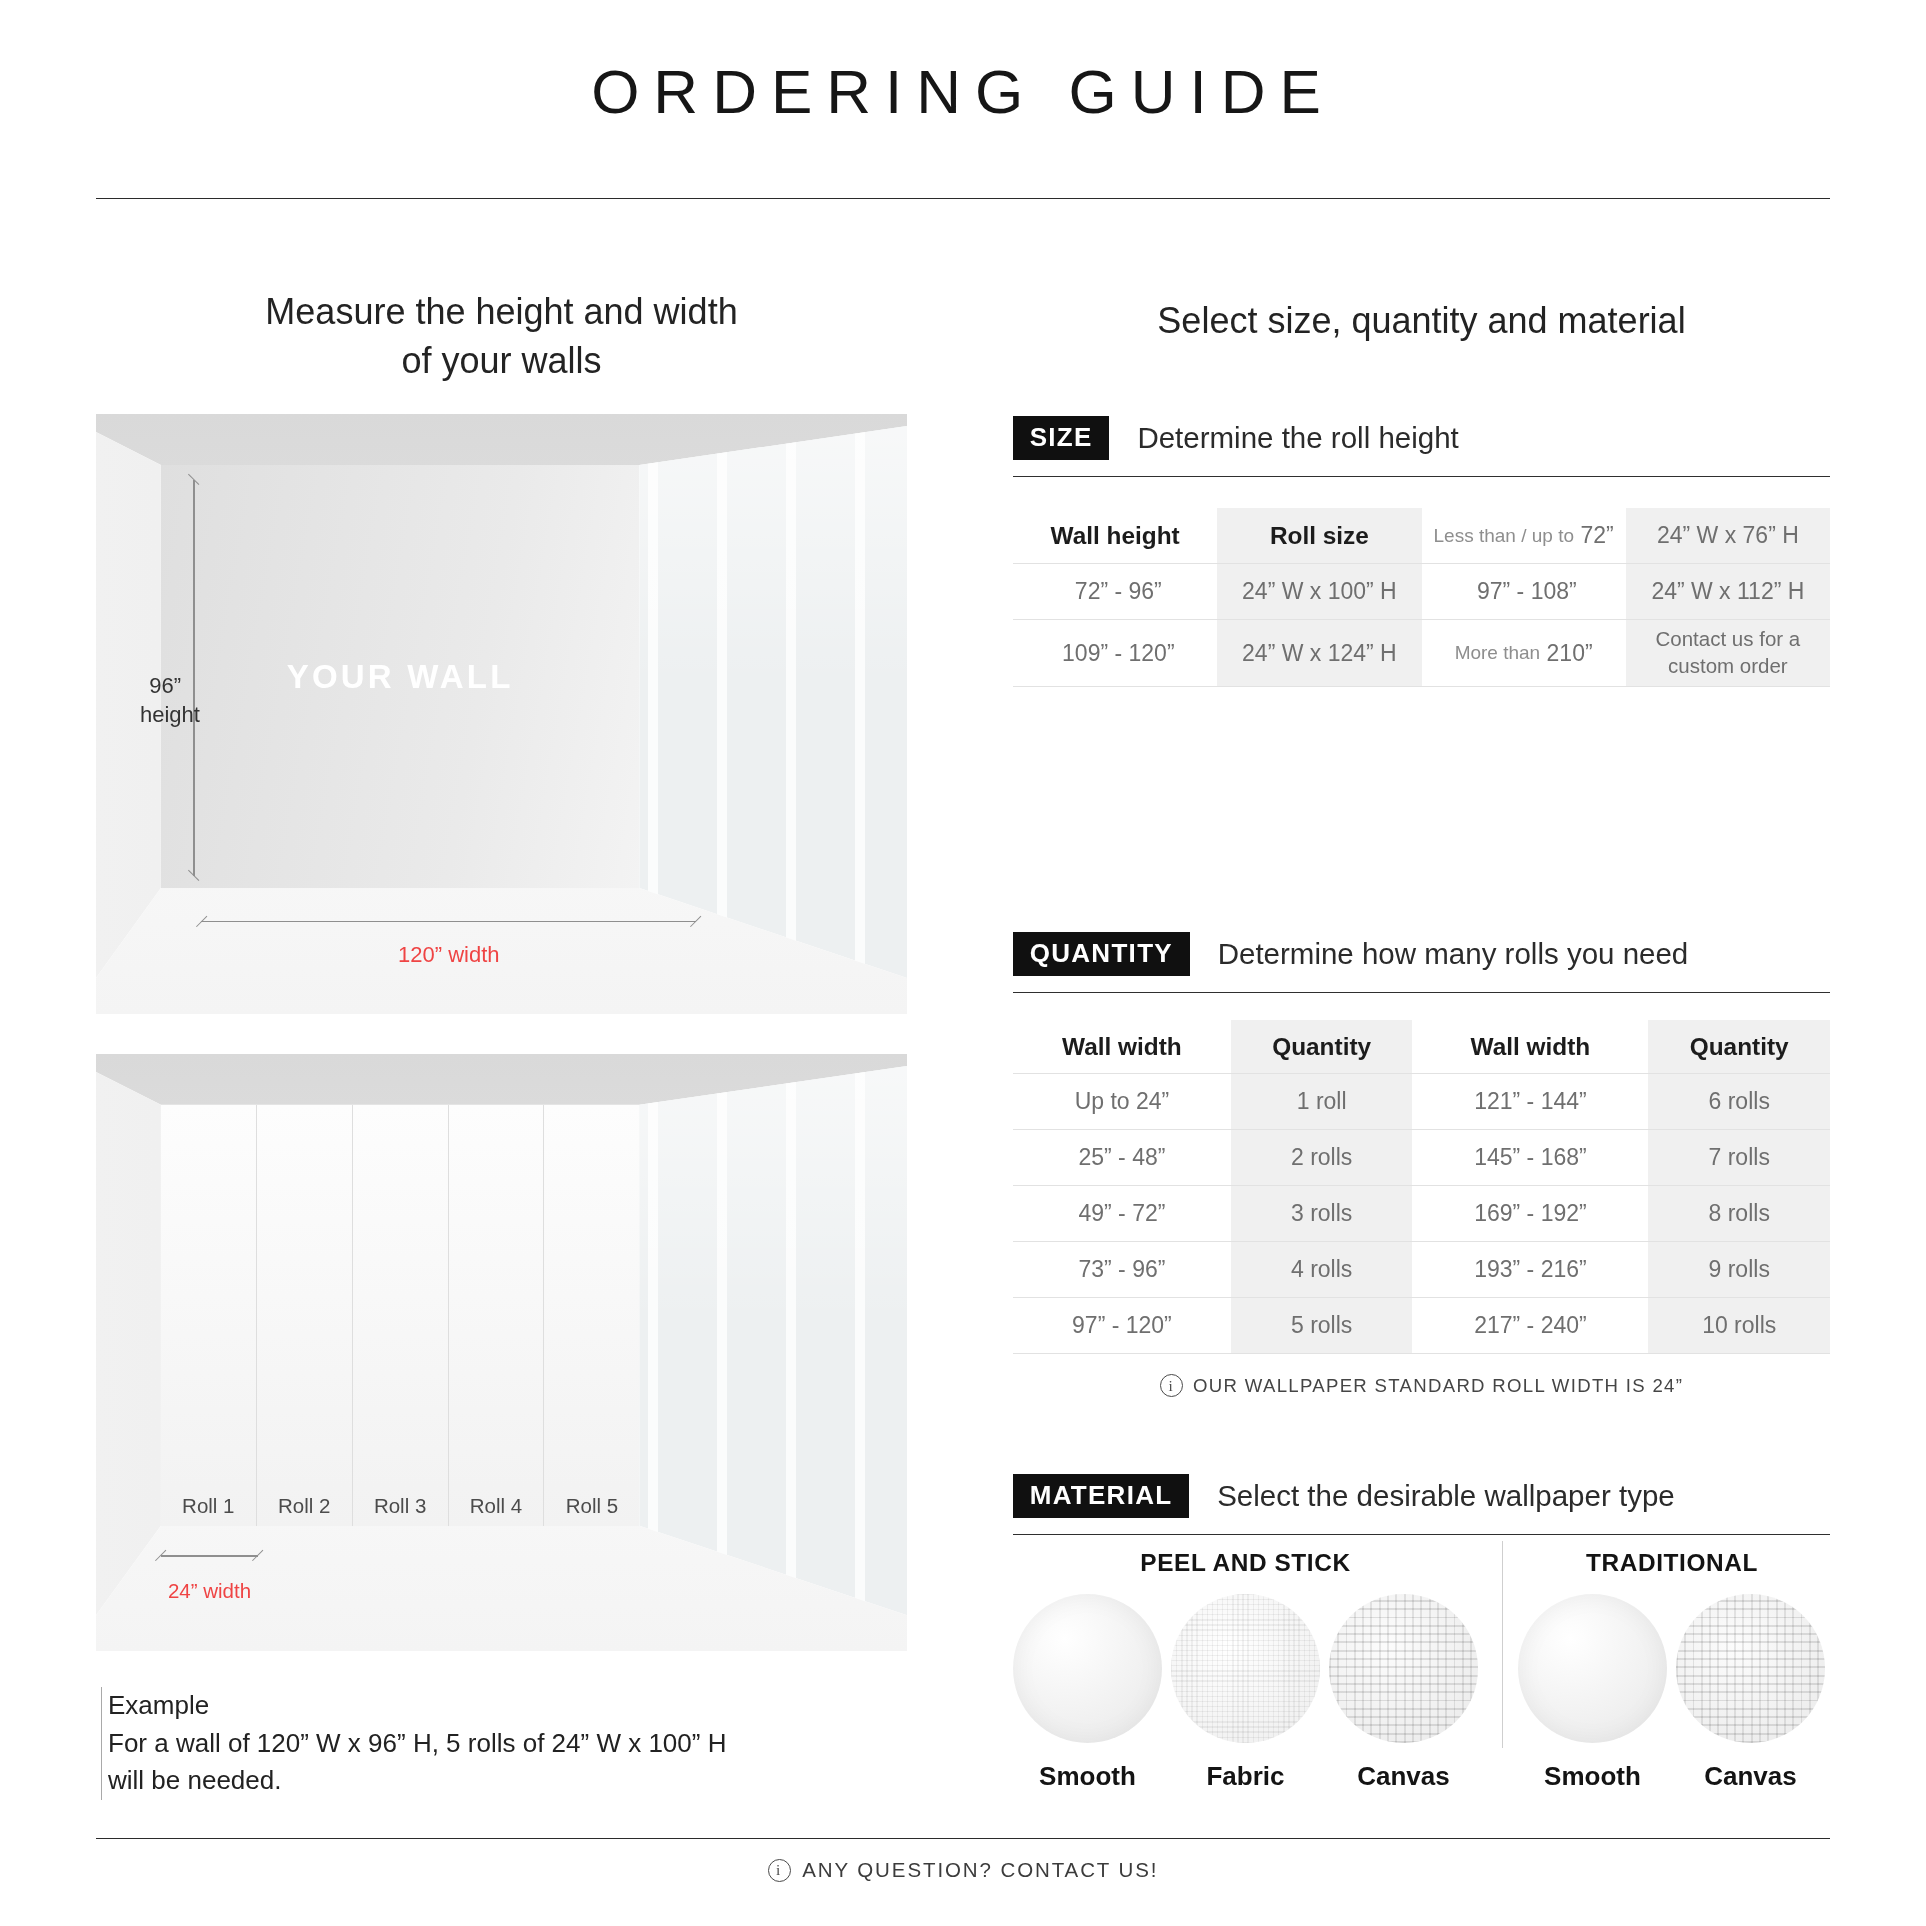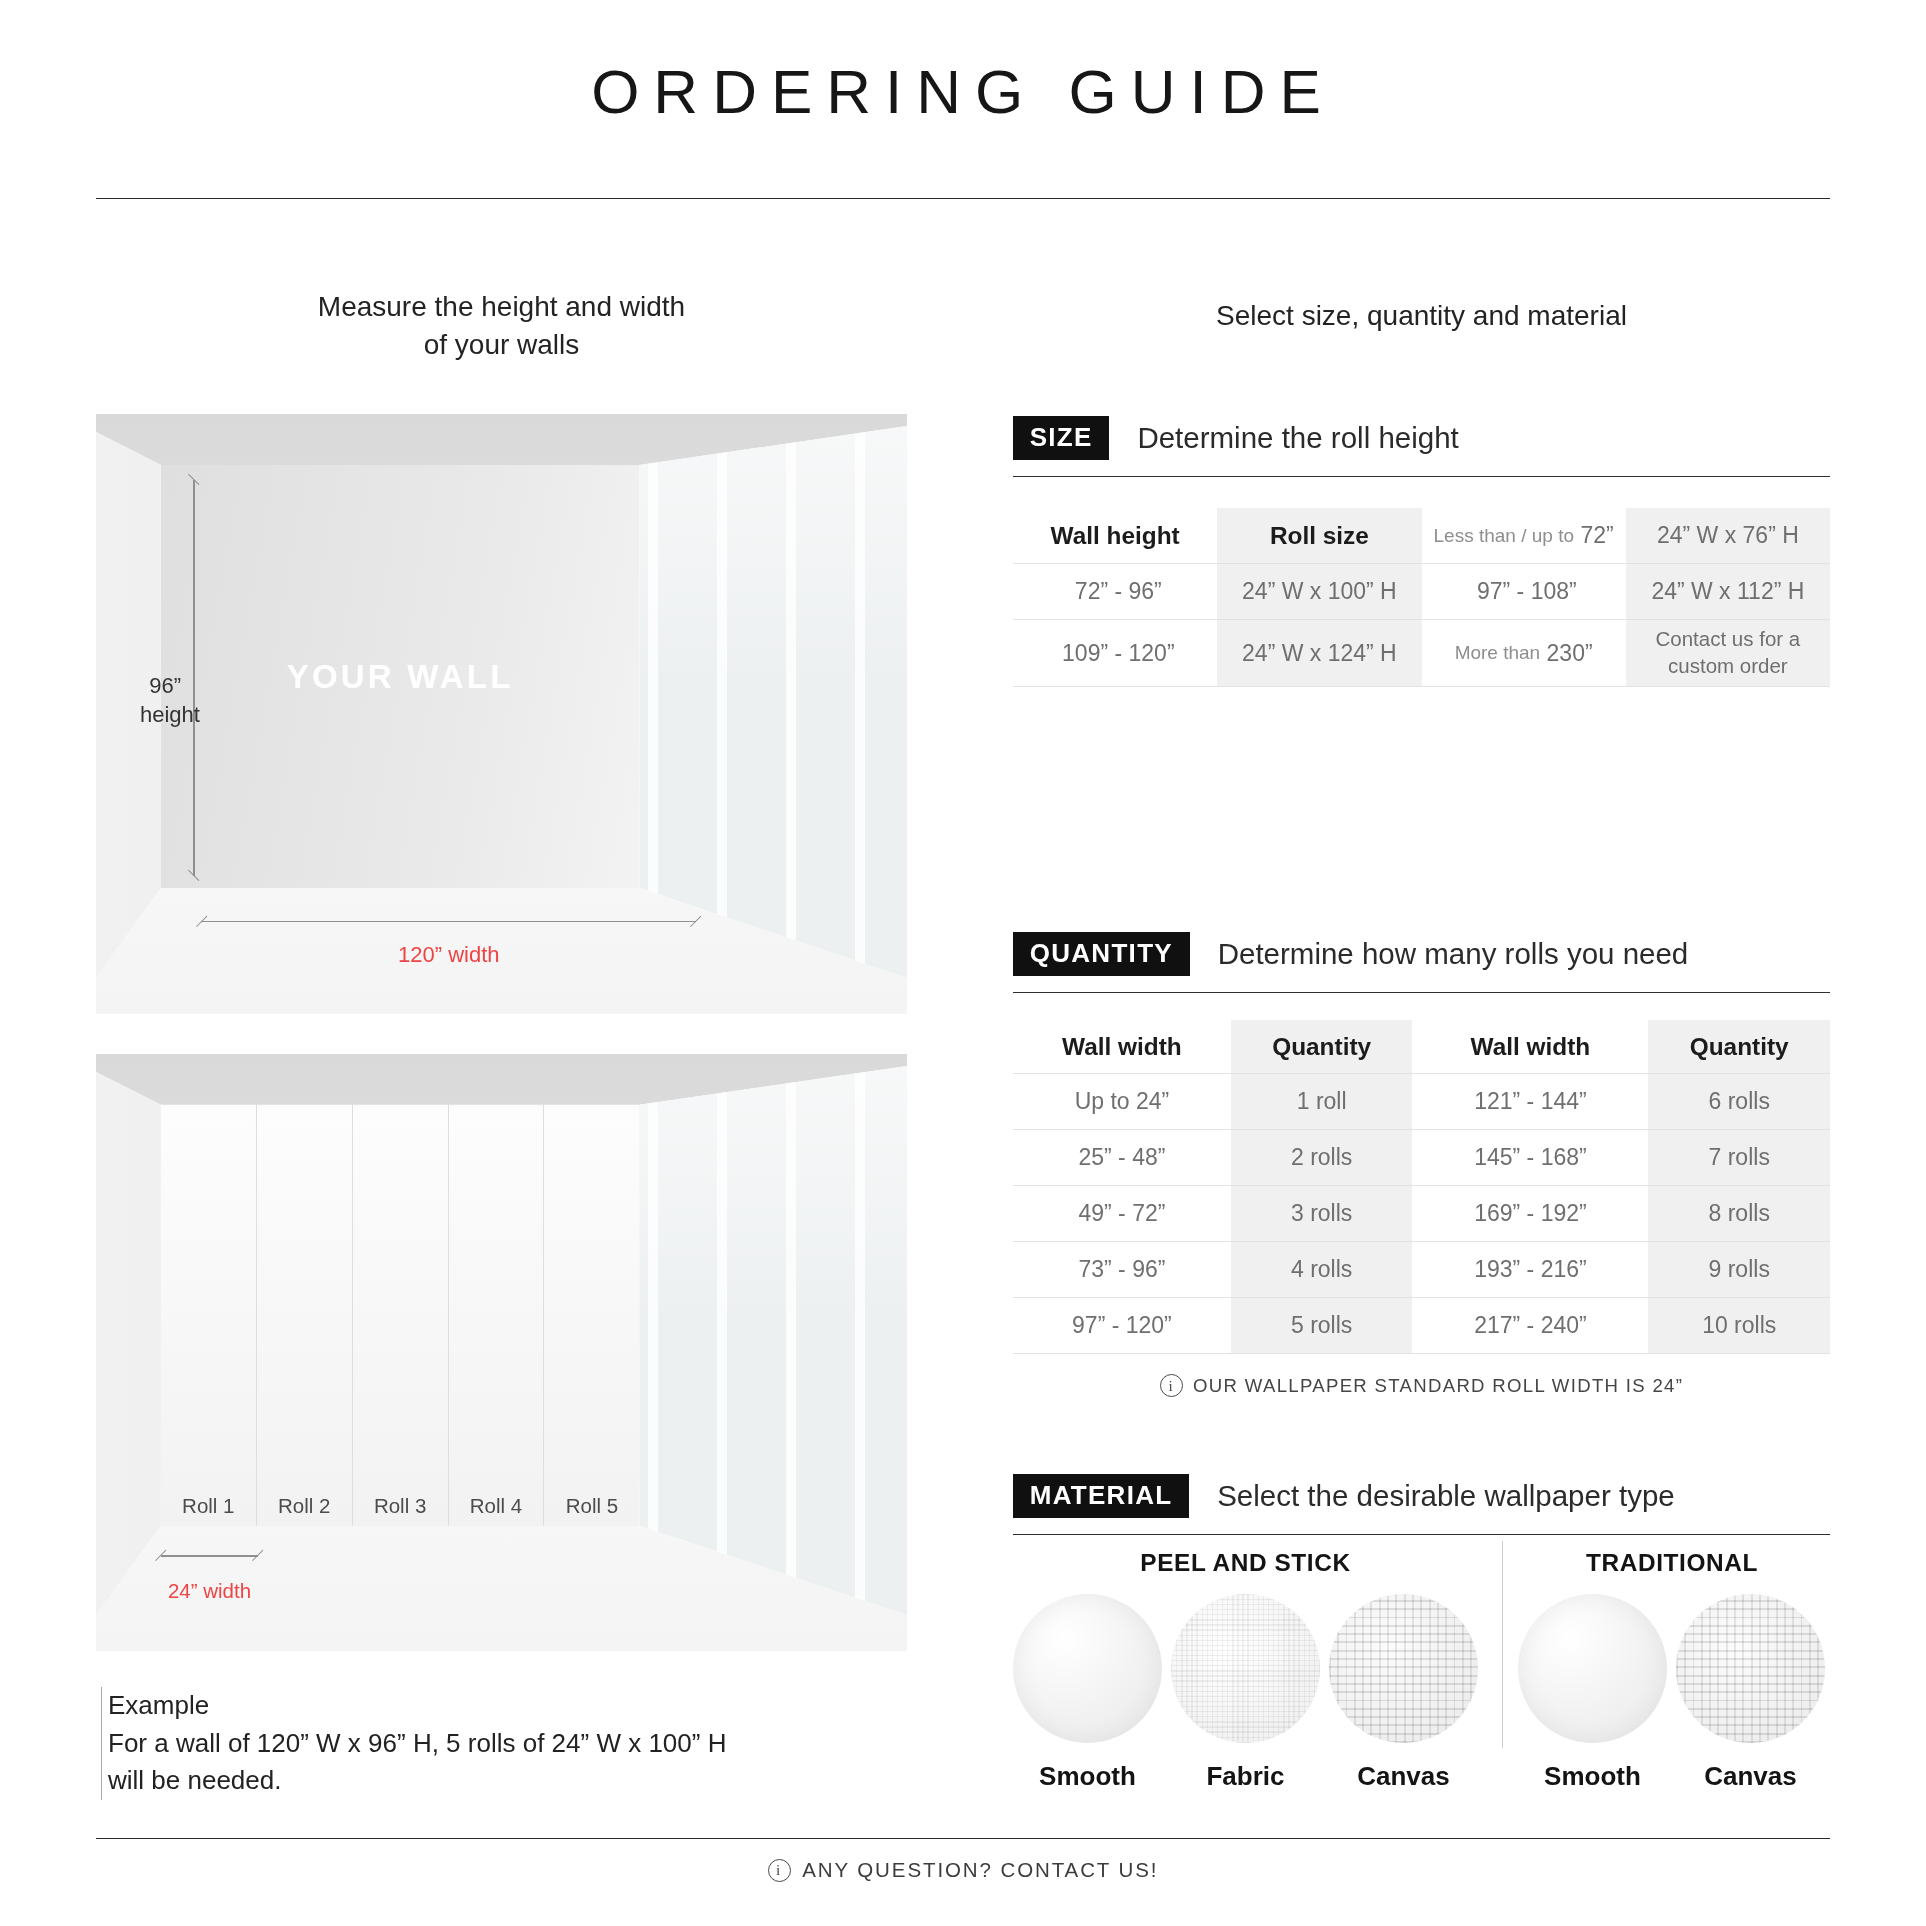--- a/index.html
+++ b/index.html
@@ -8,21 +8,21 @@
     position:relative; width:1926px; height:1926px; background:#ffffff;
     font-family:"Liberation Sans", sans-serif; color:#1c1c1c; overflow:hidden;
   }
 
   
   .title { position:absolute; top:56px; left:0; width:100%; text-align:center;
            font-size:62px; font-weight:500; letter-spacing:14px; color:#161616; }
   .rule-top { position:absolute; top:198px; left:96px; width:1734px; height:1.3px; background:#2b2b2b; }
   .rule-bottom { position:absolute; top:1838px; left:96px; width:1734px; height:1.3px; background:#2b2b2b; }
 
-  .col-heading { position:absolute; font-size:28px; line-height:1.35; font-weight:500;
+  .col-heading { position:absolute; font-size:36px; line-height:1.35; font-weight:500;
                  color:#232323; text-align:center; white-space:pre-line; }
   .measure-heading { top:288px; left:96px; width:811px; }
   .select-heading  { top:297px; left:1013px; width:817px; }
 
   
   .room { position:absolute; left:96px; width:811px; background:#ffffff; }
   .room1 { top:414px;  height:600px; }
   .room2 { top:1054px; height:597px; }
   .room > div { position:absolute; }
   .ceiling { inset:0; clip-path:polygon(0% 0%,100% 0%,100% 2%,67% 8.5%,8% 8.5%,0% 3%);
@@ -209,21 +209,21 @@
     <div class="cell gray">24” W x 112” H</div>
 
     <div class="cell">
       <span class="small"></span>
       <span>109” - 120”</span>
     </div>
     <div class="cell gray">24” W x 124” H</div>
 
     <div class="cell tall">
       <span class="small">More than</span>
-      <span>230”</span>
+      <span>210”</span>
     </div>
     <div class="cell gray pre tall">Contact us for a
 custom order</div>
   </div>
 
   <div class="section-head quantity-head">
     <span class="badge">QUANTITY</span>
     <span class="subtitle">Determine how many rolls you need</span>
   </div>
 

